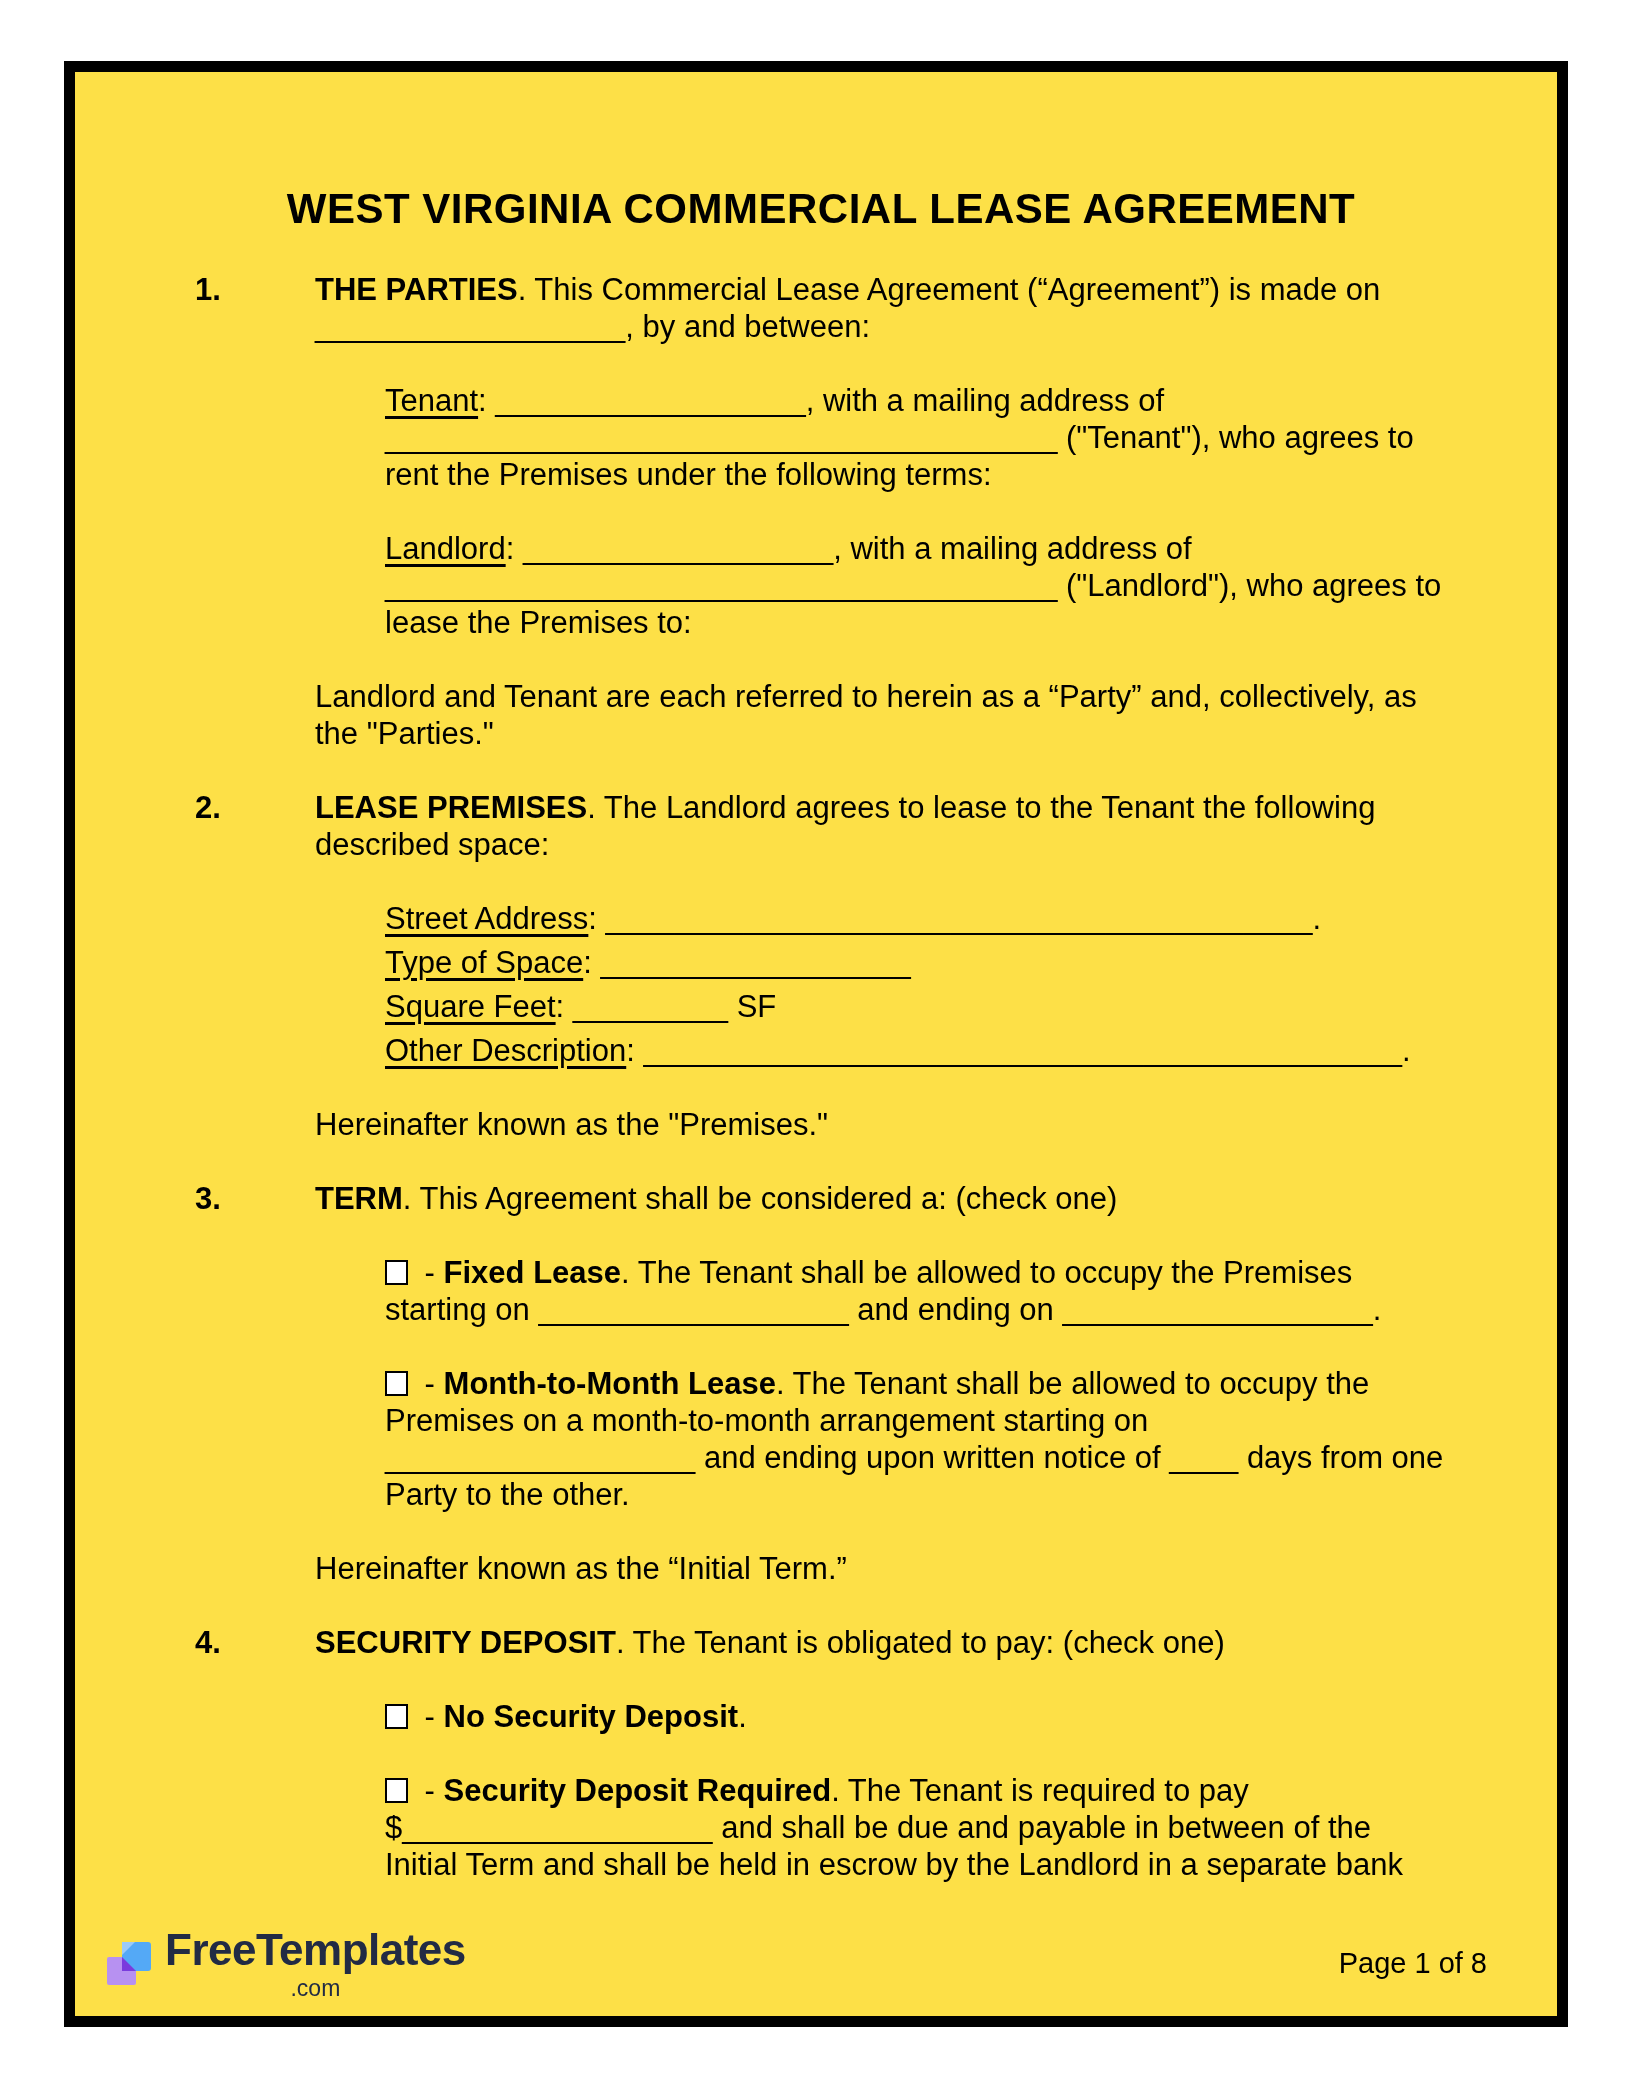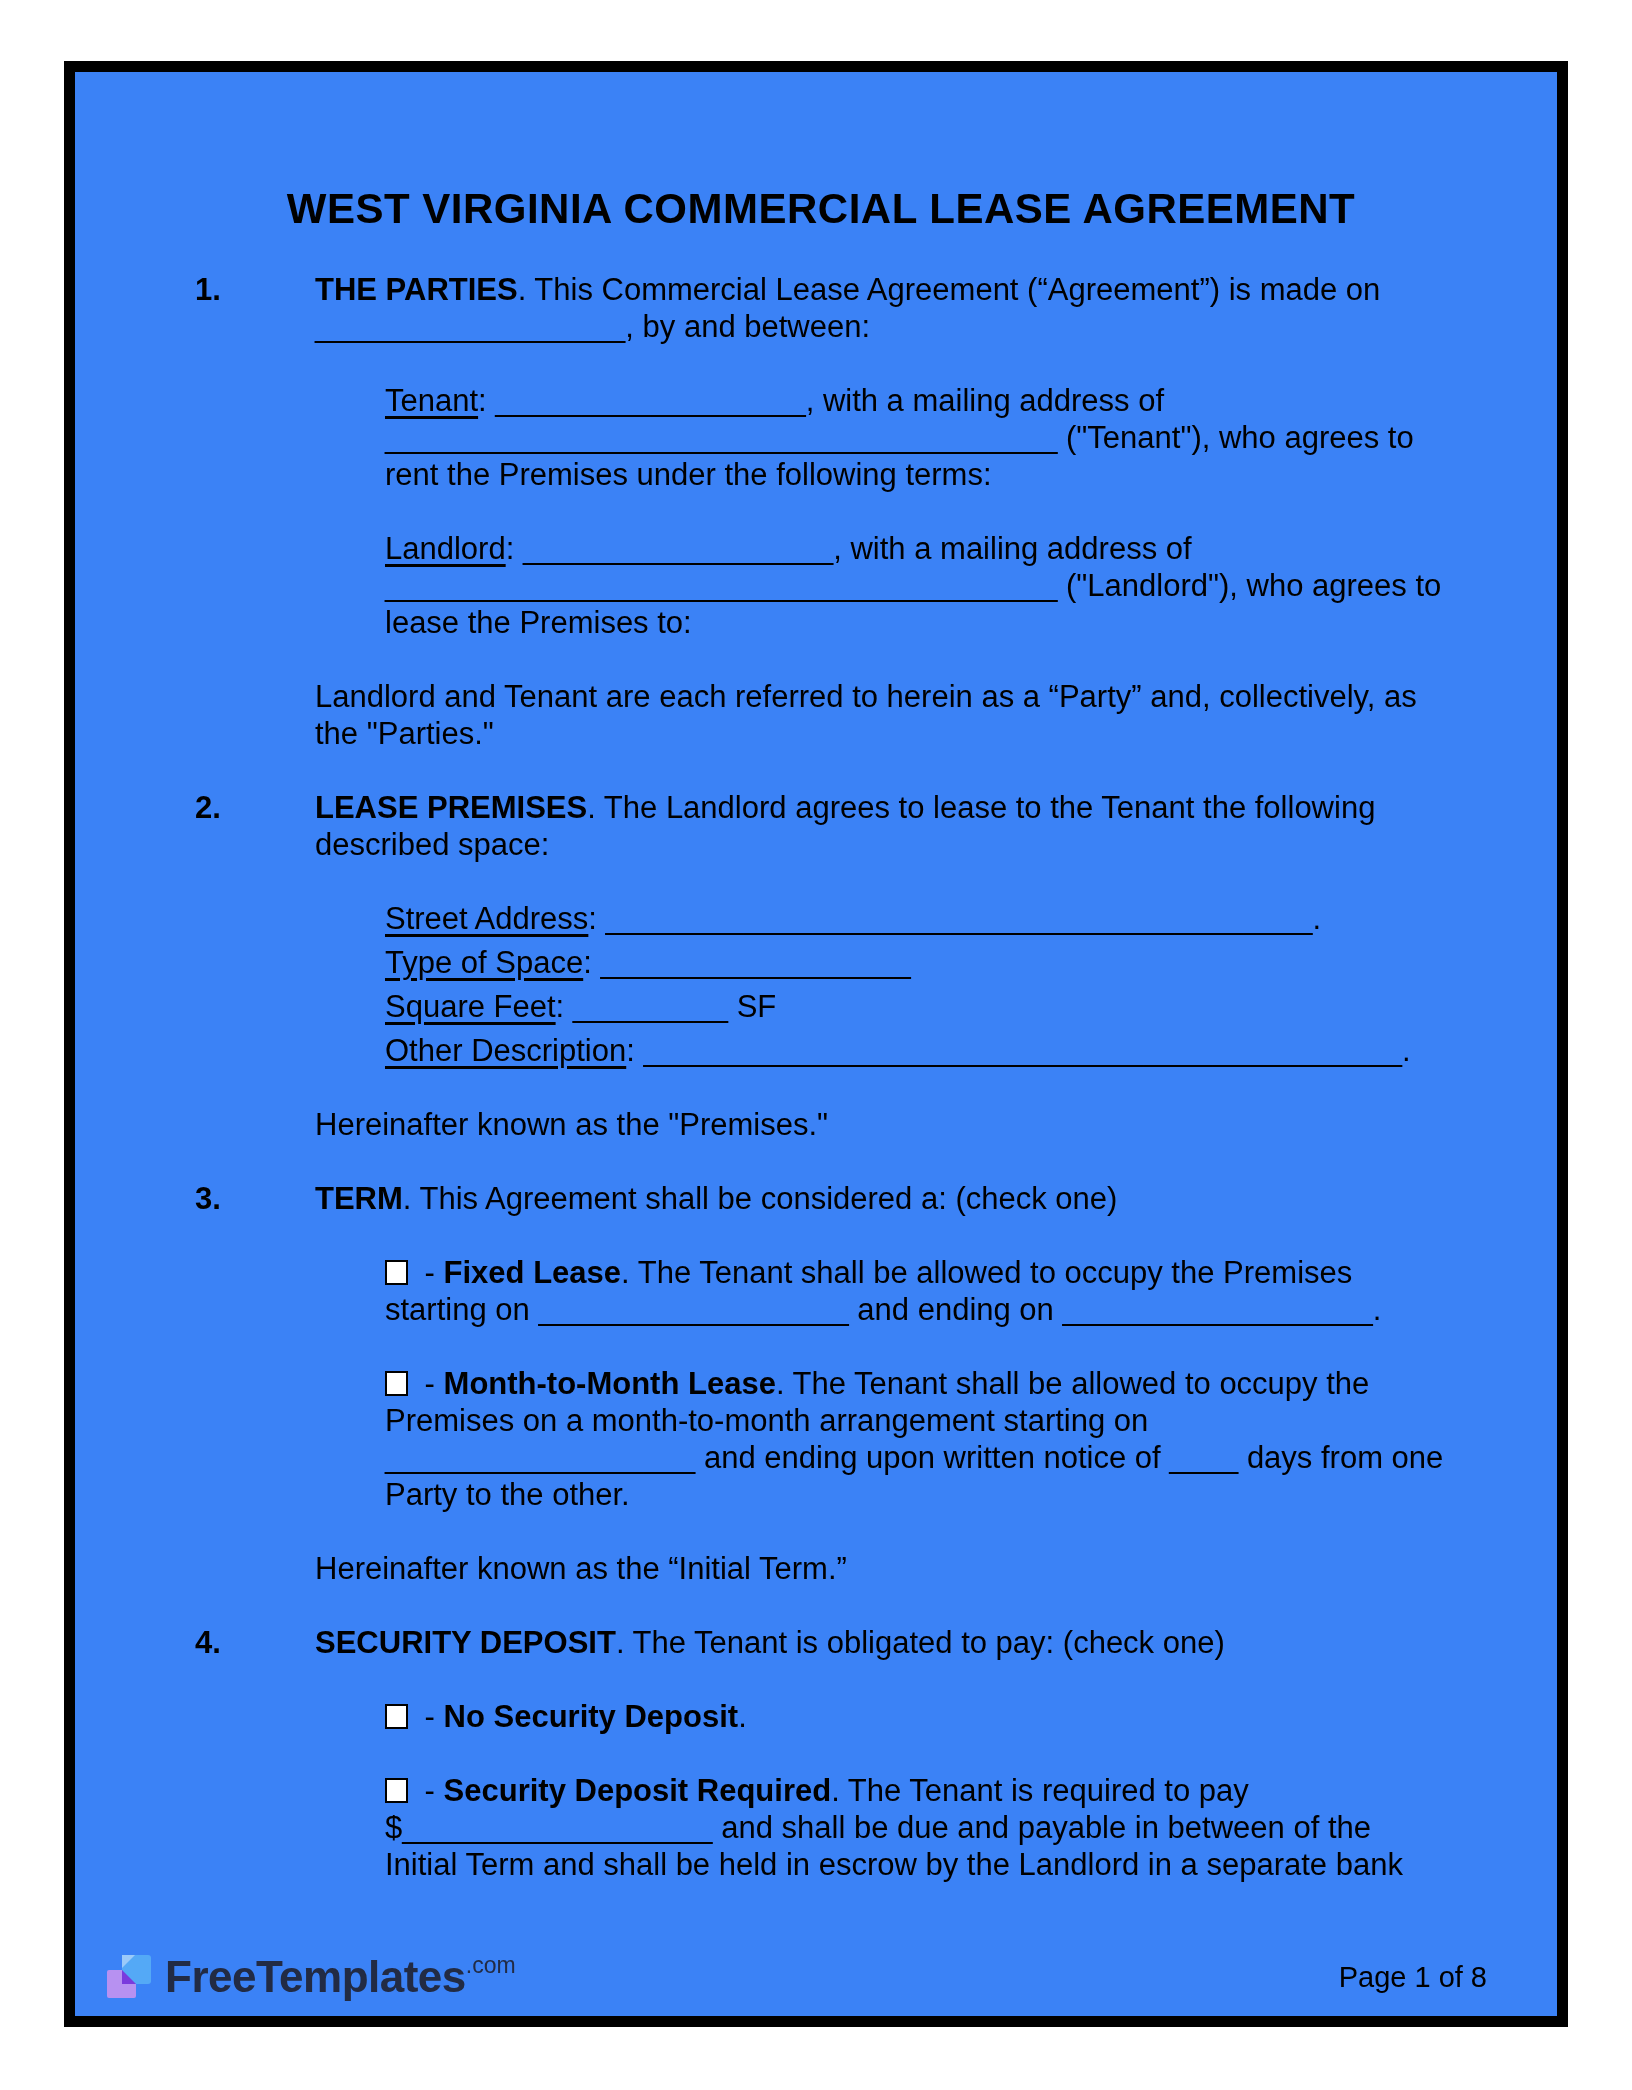--- a/index.html
+++ b/index.html
@@ -2,21 +2,21 @@
 <html><head>
 <meta charset="utf-8">
 <style>
   html, body { margin:0; padding:0; background:#ffffff; }
   body {
     width:1632px; height:2090px; position:relative; overflow:hidden;
     font-family:"Liberation Sans","DejaVu Sans",sans-serif; color:#000;
   }
   .frame {
     position:absolute; left:64px; top:61px; width:1504px; height:1966px;
-    border:11px solid #000; box-sizing:border-box; background:#3b82f6;
+    border:11px solid #000; box-sizing:border-box; background:#fde047;
   }
   .content {
     position:absolute; inset:0; padding:112px 110px 0 120px; box-sizing:border-box;
     font-size:31px; line-height:37px;
   }
   .doc-title {
     margin:0 0 18px 0; text-align:center; font-weight:bold;
     font-size:42px; line-height:50px; letter-spacing:0.5px;
   }
   .section { display:flex; margin-top:37px; }
@@ -31,21 +31,21 @@
   .blank { letter-spacing:0; white-space:pre; }
   .checkbox {
     display:inline-block; width:19px; height:21px; border:2px solid #000;
     margin-right:8px; vertical-align:-2px; background:#fff;
   }
   .footer {
     position:absolute; left:31px; right:70px; bottom:14px;
     display:flex; justify-content:space-between; align-items:center;
   }
   .brand { display:flex; align-items:center; gap:13px; }
-  .brand-text { display:flex; align-items:flex-start; }
+  .brand-text { display:flex; align-items:center;flex-direction:column; }
   .brand-name { font-weight:bold; font-size:44px; letter-spacing:-0.5px; }
   .brand-suffix { font-size:23px; font-weight:normal; margin-left:0; }
   .page-label { font-size:29px; color:#000; }
 </style>
 </head>
 <body>
 
 <div class="frame">
   <div class="content">
     <h1 class="doc-title">WEST VIRGINIA COMMERCIAL LEASE AGREEMENT</h1>

